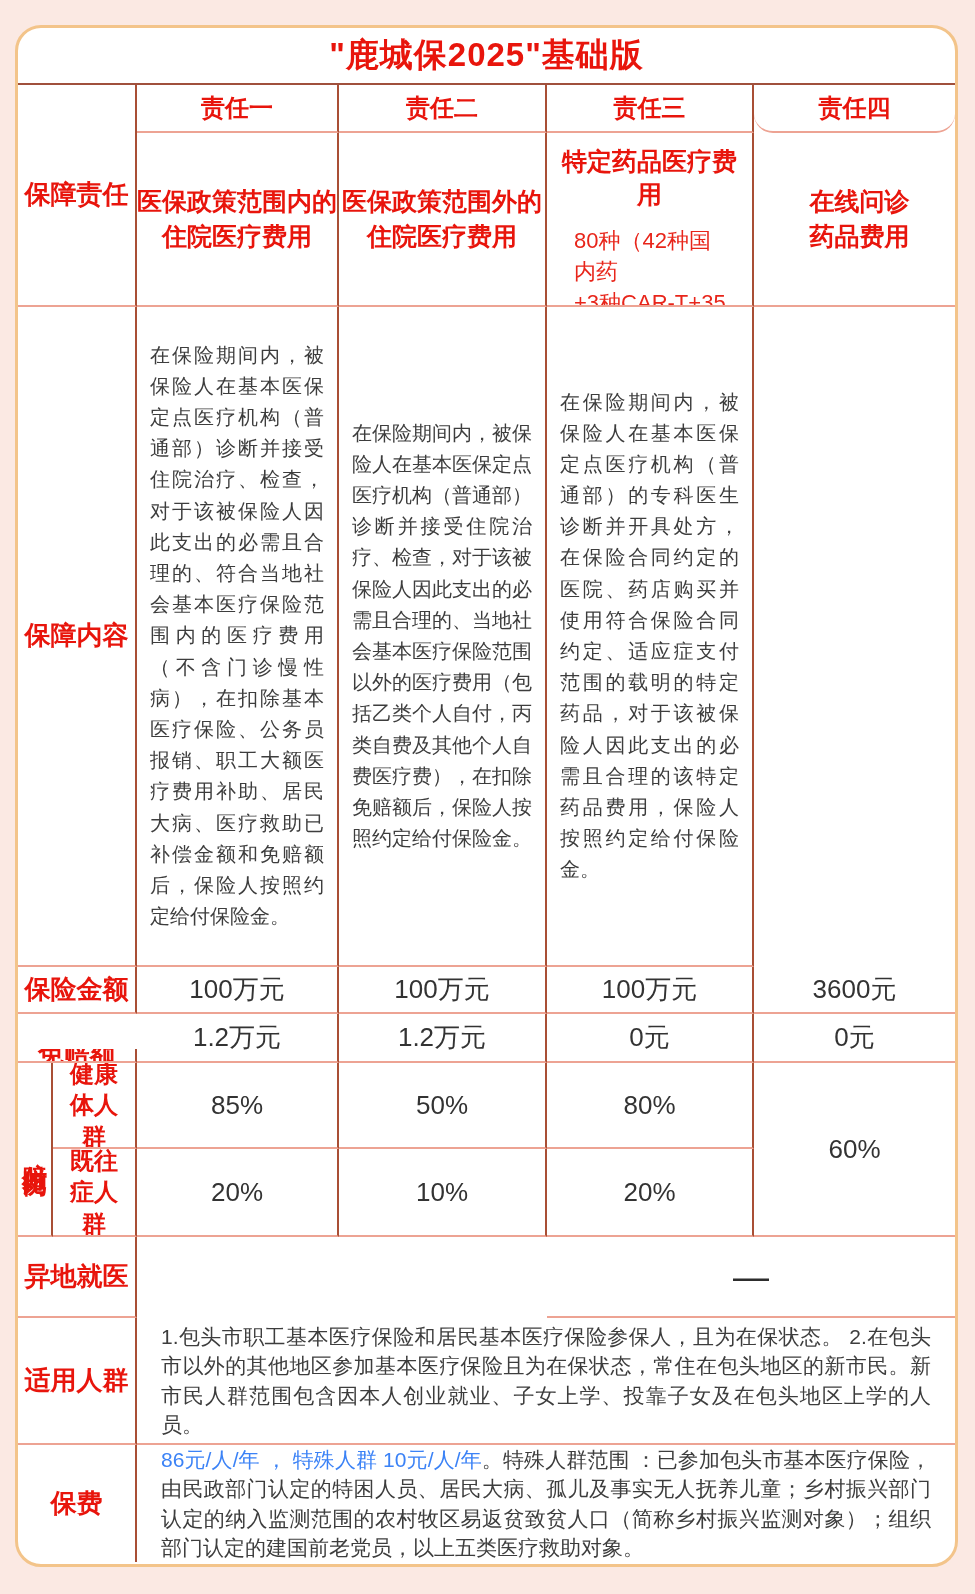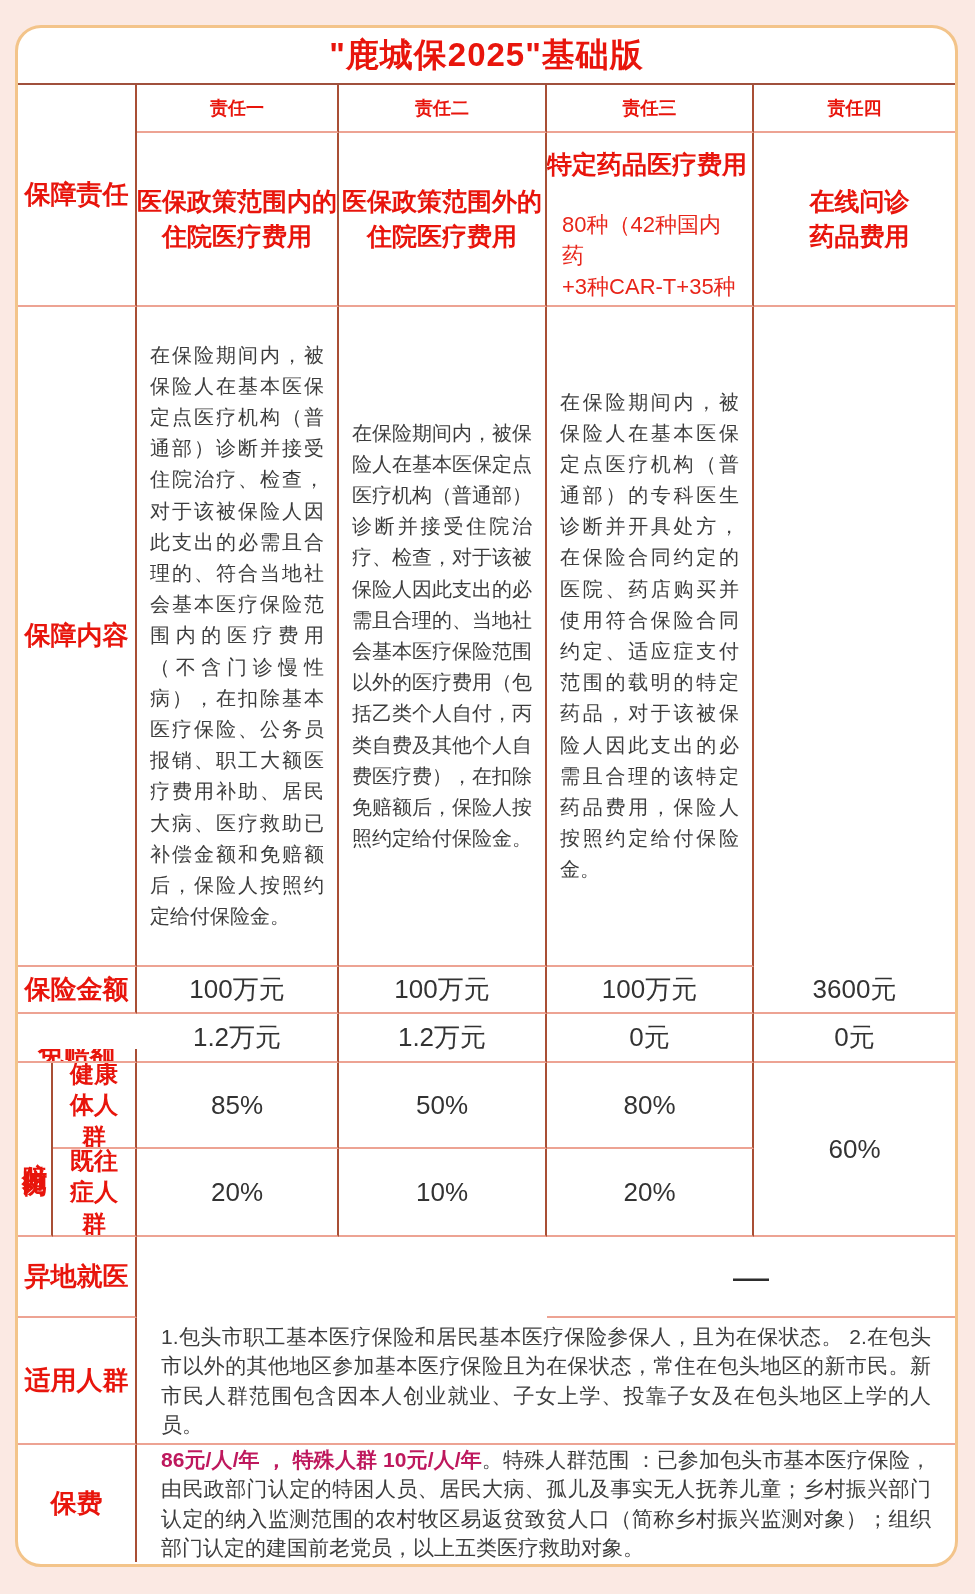--- a/index.html
+++ b/index.html
@@ -36,23 +36,23 @@
     border-right:2px solid #a94f35;
     border-bottom:2px solid #eda393;
     display:flex; align-items:center; justify-content:center;
     text-align:center;
     overflow:hidden;
   }
   .no-r { border-right:none; }
   .no-b { border-bottom:none; }
   .red { color:#e8150c; font-weight:bold; }
   .row-label { font-size:26px; line-height:1.3; }
-  .duty { font-size:18px; }
+  .duty { font-size:24px; }
   .desc { font-size:25px; line-height:1.42; white-space:pre-line; }
-  .desc3 { flex-direction:column; align-items:flex-start; justify-content:flex-start; padding:0; }
+  .desc3 { flex-direction:column; align-items:flex-end; justify-content:flex-start; padding:12px; }
   .desc3-top {
     flex:0 0 62px; display:flex; align-items:center; justify-content:center;
     font-size:25px;
   }
   .desc3-divider { border-top:2px dashed #e8604c; margin:0 2px; }
   .desc3-bottom {
     flex:1; padding:12px 13px 0 15px;
     font-size:22px; line-height:1.42; text-align:left; white-space:pre-line;
     font-weight:normal; color:#e8251a;
   }
@@ -68,38 +68,38 @@
     font-size:25px; letter-spacing:3px; line-height:1;
   }
   .sub-label { font-size:24px; line-height:1.3; padding:0 8px; }
   .para {
     font-size:21px; color:#3d3d3d; line-height:1.4;
     text-align:left; justify-content:flex-start;
   }
   .remote-text { padding:0 18px; }
   .wide-text { padding:0 24px; text-align:justify; text-justify:inter-character; }
   .dash { font-size:36px; color:#2d2d2d; font-weight:normal; }
-  .premium-red { color:#be185d; font-weight:bold; }
+  .premium-red { color:#3b82f6; font-weight:normal; }
 </style>
 </head>
 <body>
 
 <div class="card">
 
   <div class="title-row">
     <div class="title">"鹿城保2025"基础版</div>
   </div>
 
   <div class="grid">
 
     <div class="cell red row-label" style="grid-area:1/1/3/3;">保障责任</div>
     <div class="cell red duty" style="grid-area:1/3/2/4;">责任一</div>
     <div class="cell red duty" style="grid-area:1/4/2/5;">责任二</div>
     <div class="cell red duty" style="grid-area:1/5/2/6;">责任三</div>
-    <div class="cell red duty no-r" style="grid-area:1/6/2/7;">责任四</div>
+    <div class="cell red duty no-r" style="grid-area:1/6/2/7;border-radius:19px;">责任四</div>
 
     <div class="cell red desc" style="grid-area:2/3/3/4;">医保政策范围内的
 住院医疗费用</div>
     <div class="cell red desc" style="grid-area:2/4/3/5;">医保政策范围外的
 住院医疗费用</div>
     <div class="cell red desc3" style="grid-area:2/5/3/6;">
       <div class="desc3-top red">特定药品医疗费用</div>
       <div class="desc3-divider"></div>
       <div class="desc3-bottom">80种（42种国内药
 +3种CAR-T+35种海

